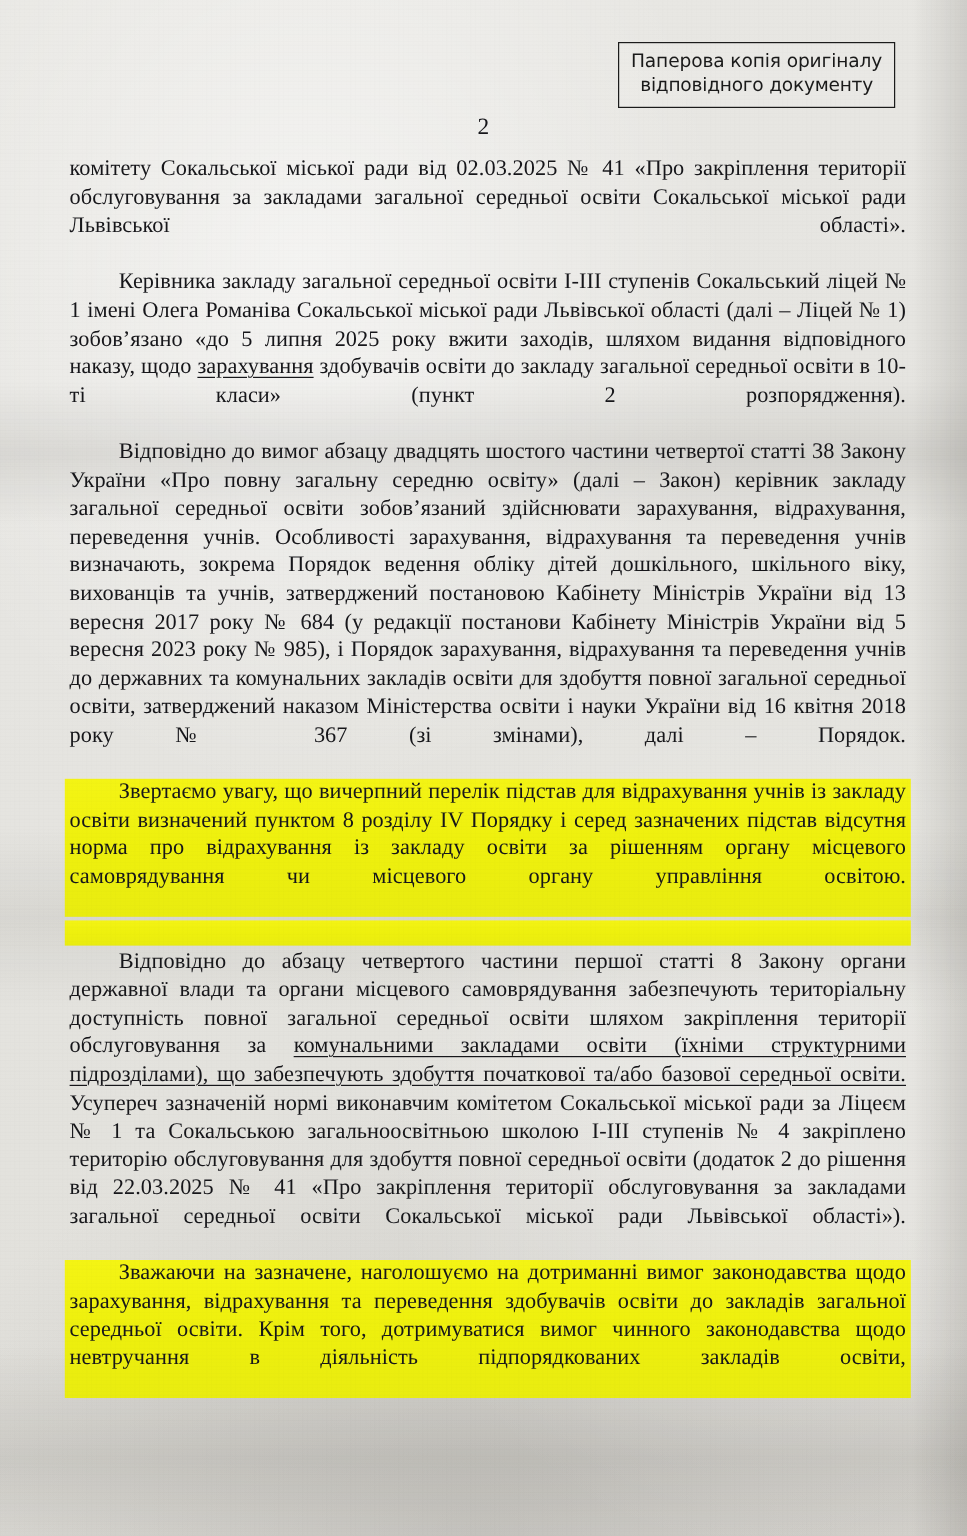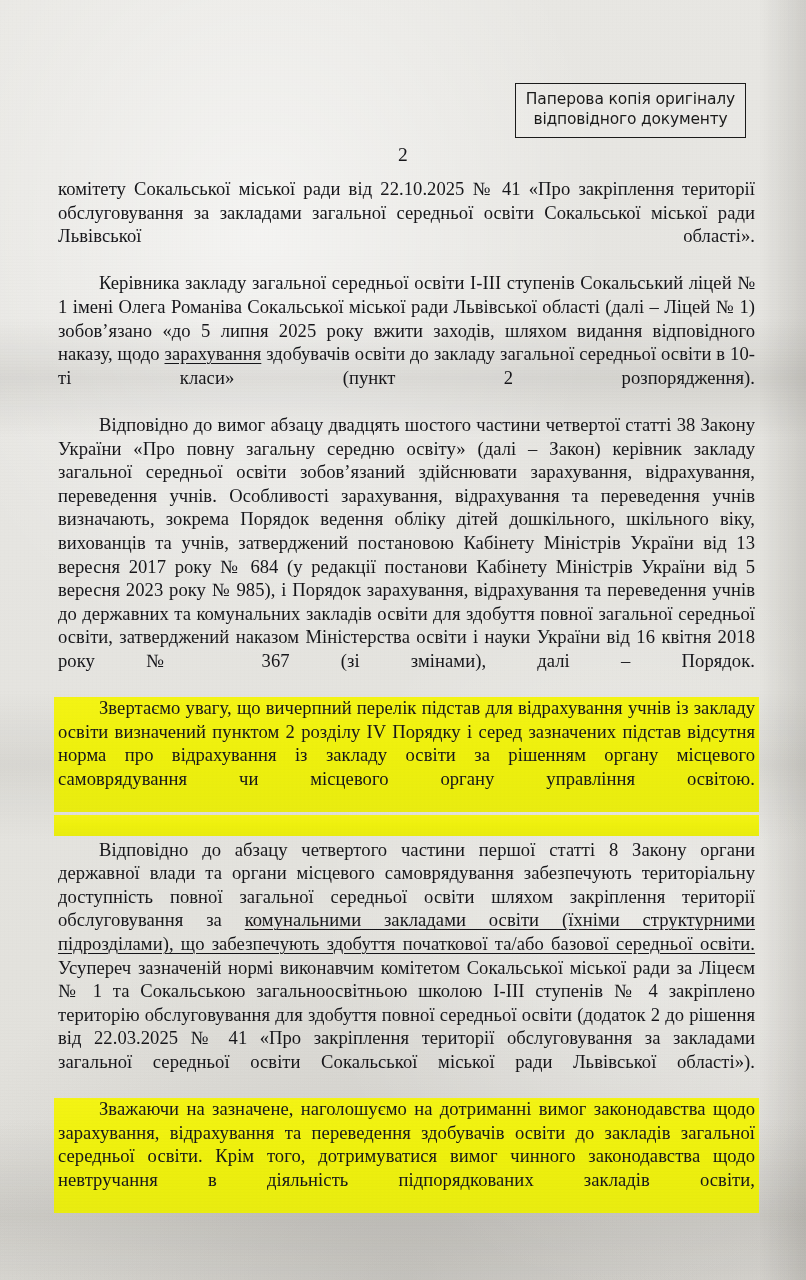--- a/index.html
+++ b/index.html
@@ -130,44 +130,43 @@
     filter: blur(0.4px);
   }
   .para-hl > span.txt {
     position: relative;
     z-index: 1;
   }
 
   
   .body-text, .page-number, .stamp {
     text-rendering: optimizeLegibility;
-    margin-top: 48px;
   }
 </style>
 </head>
 <body>
 
 <div class="page">
 
   <div class="fold fold-a"></div>
   <div class="fold fold-b"></div>
   <div class="fold fold-c"></div>
   <div class="fold-right"></div>
 
   <div class="stamp">
     <span class="stamp-line">Паперова копія оригіналу</span>
     <span class="stamp-line stamp-line-2">відповідного документу</span>
   </div>
 
   <div class="page-number">2</div>
 
   <div class="body-text" id="body-text">
-      <p class="para"><span class="txt"><span>комітету Сокальської міської ради від 22.10.2025 № 41 «Про закріплення території обслуговування за закладами загальної середньої освіти Сокальської міської ради Львівської області».</span></span></p>
+      <p class="para"><span class="txt"><span>комітету Сокальської міської ради від 02.03.2025 № 41 «Про закріплення території обслуговування за закладами загальної середньої освіти Сокальської міської ради Львівської області».</span></span></p>
       <p class="para indent"><span class="txt"><span>Керівника закладу загальної середньої освіти І-ІІІ ступенів Сокальський ліцей № 1 імені Олега Романіва Сокальської міської ради Львівської області (далі – Ліцей № 1) зобов’язано «до 5 липня 2025 року вжити заходів, шляхом видання відповідного наказу, щодо </span><span class="ul">зарахування</span><span> здобувачів освіти до закладу загальної середньої освіти в 10-ті класи» (пункт 2 розпорядження).</span></span></p>
       <p class="para indent"><span class="txt"><span>Відповідно до вимог абзацу двадцять шостого частини четвертої статті 38 Закону України «Про повну загальну середню освіту» (далі – Закон) керівник закладу загальної середньої освіти зобов’язаний здійснювати зарахування, відрахування, переведення учнів. Особливості зарахування, відрахування та переведення учнів визначають, зокрема Порядок ведення обліку дітей дошкільного, шкільного віку, вихованців та учнів, затверджений постановою Кабінету Міністрів України від 13 вересня 2017 року № 684 (у редакції постанови Кабінету Міністрів України від 5 вересня 2023 року № 985), і Порядок зарахування, відрахування та переведення учнів до державних та комунальних закладів освіти для здобуття повної загальної середньої освіти, затверджений наказом Міністерства освіти і науки України від 16 квітня 2018 року № 367 (зі змінами), далі – Порядок.</span></span></p>
-      <p class="para indent para-hl"><span class="hl-band"></span><span class="txt"><span>Звертаємо увагу, що вичерпний перелік підстав для відрахування учнів із закладу освіти визначений пунктом 2 розділу IV Порядку і серед зазначених підстав відсутня норма про відрахування із закладу освіти за рішенням органу місцевого самоврядування чи місцевого органу управління освітою.</span></span></p>
+      <p class="para indent para-hl"><span class="hl-band"></span><span class="txt"><span>Звертаємо увагу, що вичерпний перелік підстав для відрахування учнів із закладу освіти визначений пунктом 8 розділу IV Порядку і серед зазначених підстав відсутня норма про відрахування із закладу освіти за рішенням органу місцевого самоврядування чи місцевого органу управління освітою.</span></span></p>
       <p class="para indent para-hl"><span class="hl-band"></span></p>
       <p class="para indent"><span class="txt"><span>Відповідно до абзацу четвертого частини першої статті 8 Закону органи державної влади та органи місцевого самоврядування забезпечують територіальну доступність повної загальної середньої освіти шляхом закріплення території обслуговування за </span><span class="ul">комунальними закладами освіти (їхніми структурними підрозділами), що забезпечують здобуття початкової та/або базової середньої освіти.</span><span> Усупереч зазначеній нормі виконавчим комітетом Сокальської міської ради за Ліцеєм № 1 та Сокальською загальноосвітньою школою І-ІІІ ступенів № 4 закріплено територію обслуговування для здобуття повної середньої освіти (додаток 2 до рішення від 22.03.2025 № 41 «Про закріплення території обслуговування за закладами загальної середньої освіти Сокальської міської ради Львівської області»).</span></span></p>
       <p class="para indent para-hl"><span class="hl-band"></span><span class="txt"><span>Зважаючи на зазначене, наголошуємо на дотриманні вимог законодавства щодо зарахування, відрахування та переведення здобувачів освіти до закладів загальної середньої освіти. Крім того, дотримуватися вимог чинного законодавства щодо невтручання в діяльність підпорядкованих закладів освіти,</span></span></p>
     </div>
 
   <div class="grain"></div>
 </div>
 
 </body></html>

